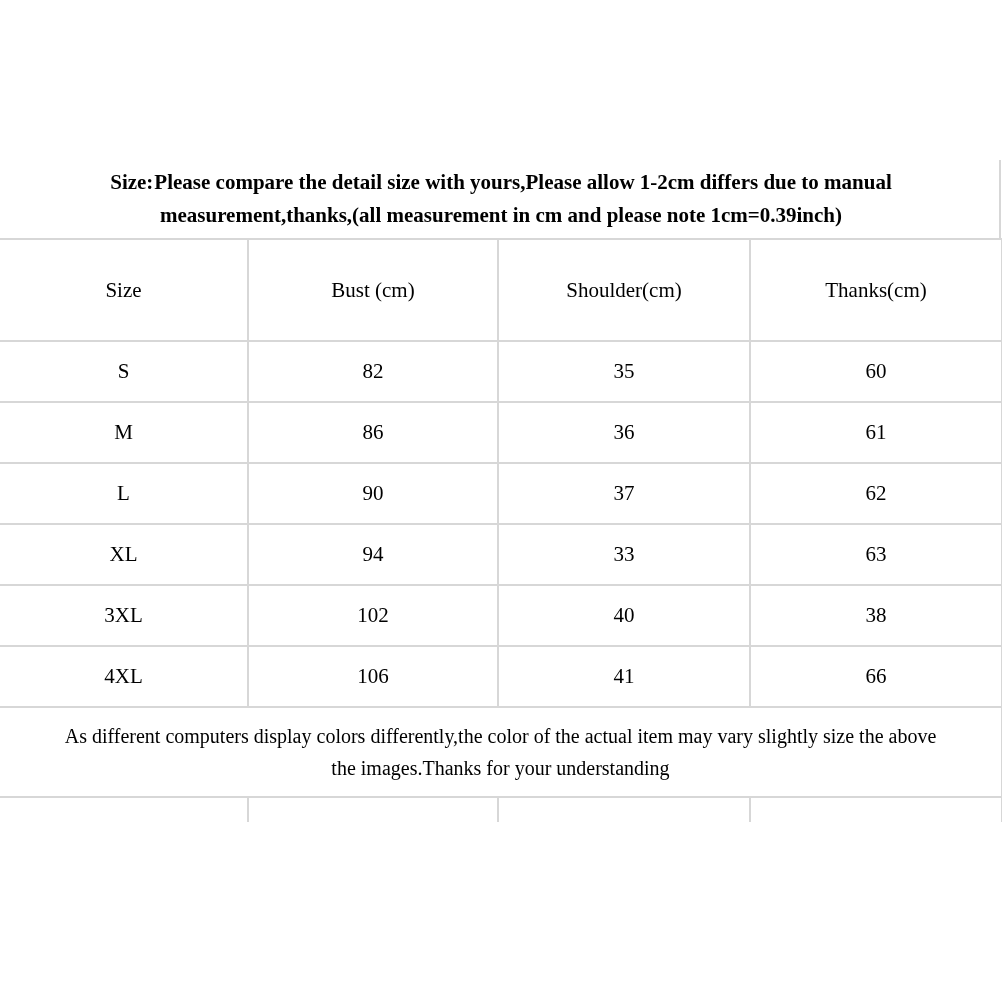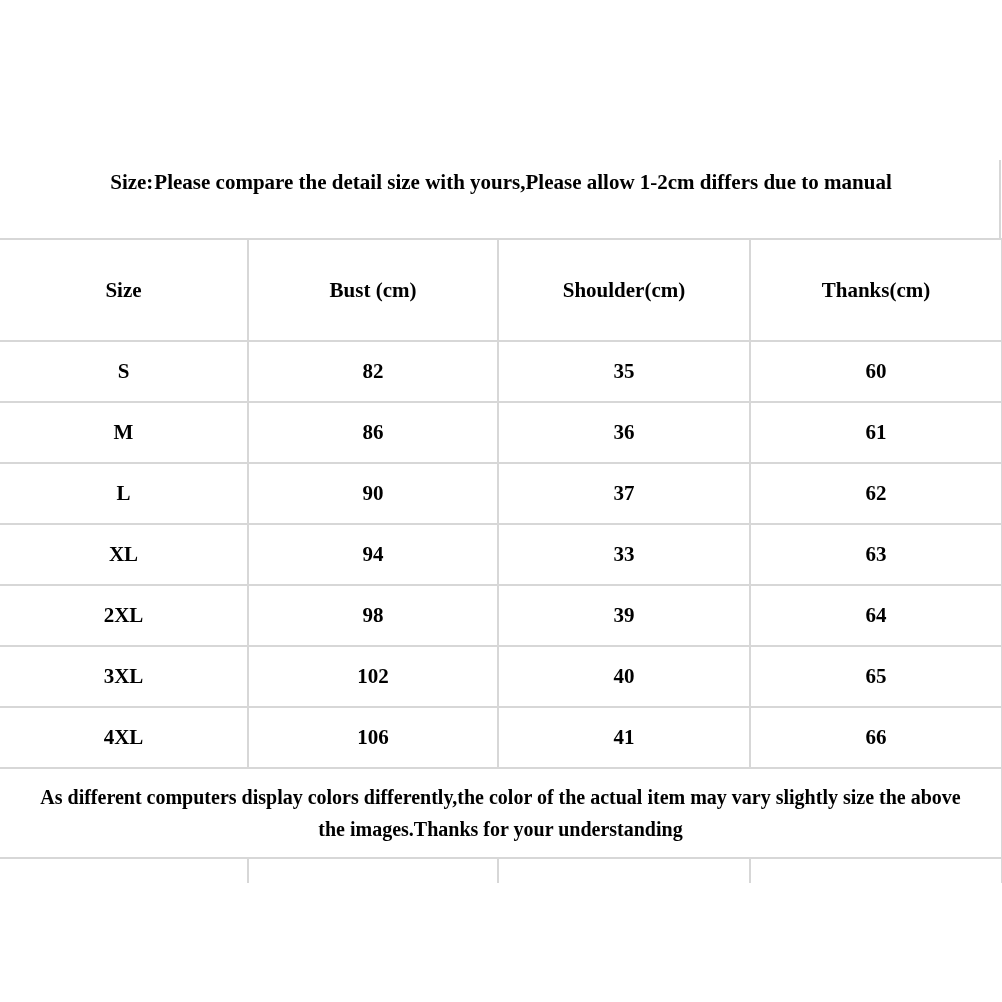--- a/index.html
+++ b/index.html
@@ -41,39 +41,40 @@
     width: 1002px;
     border-collapse: collapse;
     table-layout: fixed;
   }
   table.size th, table.size td {
     border: 2px solid var(--border);
     padding: 12px;
     text-align: center;
     vertical-align: middle;
     font-size: 21px;
-    font-weight: 700;
+    font-weight: 400;
     color: var(--ink);
   }
   table.size th:first-child, table.size td:first-child { border-left: 0; }
   tr.header-row  { height: 102px; }
   tr.data-row    { height: 61px; }
   tr.footer-row  { height: 72px; }
   tr.footer-row td { font-size: 20px; line-height: 32px; }
   tr.footer-row .line { white-space: nowrap; }
   tr.cropped-row { height: 7px; }
   tr.cropped-row td { border-bottom: 0; }
 </style>
 </head>
 <body>
 
 <div class="top-note">
   <div class="line">
     <span class="label">Size:</span><span>Please compare the detail size with yours,Please allow 1-2cm differs due to manual</span>
   </div>
+  <div class="line">measurement,thanks,(all measurement in cm and please note 1cm=0.39inch)</div>
 </div>
 
 <div class="right-border-stub"></div>
 
 <table class="size">
   <colgroup>
     <col style="width:248px">
     <col style="width:250px">
     <col style="width:252px">
     <col style="width:252px">
@@ -105,30 +106,24 @@
         <td>37</td>
         <td>62</td>
       </tr>
       <tr class="data-row">
         <td>XL</td>
         <td>94</td>
         <td>33</td>
         <td>63</td>
       </tr>
       <tr class="data-row">
-        <td>2XL</td>
-        <td>98</td>
-        <td>39</td>
-        <td>64</td>
-      </tr>
-      <tr class="data-row">
         <td>3XL</td>
         <td>102</td>
         <td>40</td>
-        <td>65</td>
+        <td>38</td>
       </tr>
       <tr class="data-row">
         <td>4XL</td>
         <td>106</td>
         <td>41</td>
         <td>66</td>
       </tr>
     </tbody>
   <tbody>
     <tr class="footer-row">

